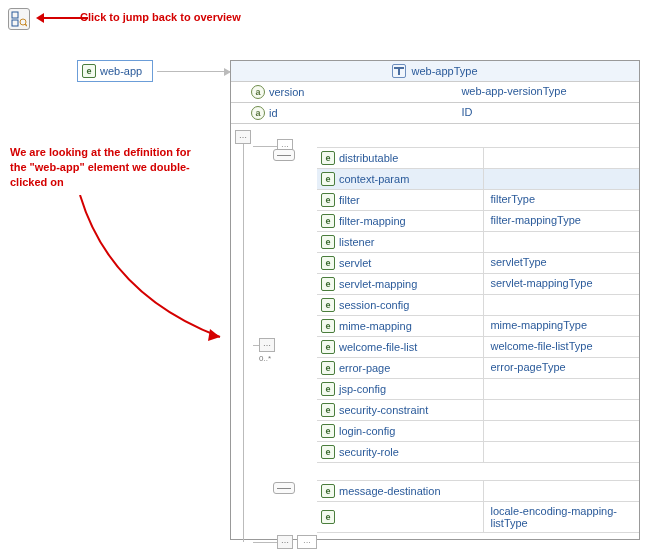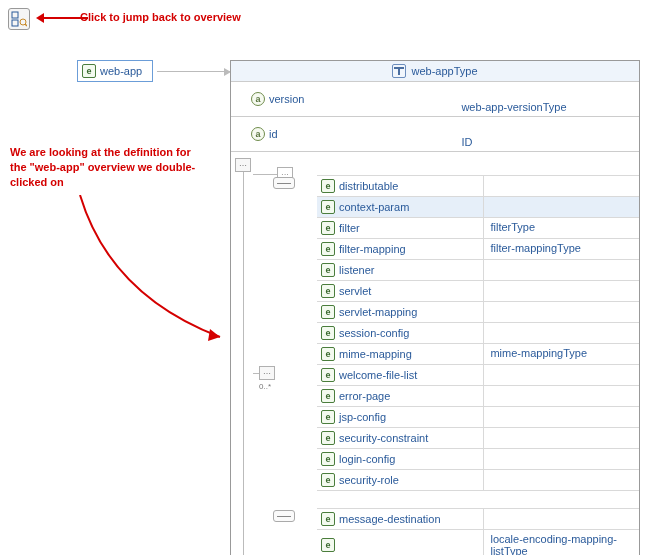--- a/index.html
+++ b/index.html
@@ -133,21 +133,20 @@
     width: 55%;
     padding: 3px 6px 3px 20px;
     display: flex;
     align-items: center;
     gap: 4px;
   }
   .attr-row .cell-right {
     width: 45%;
     padding: 3px 6px;
     color: #2a5a9a;
-    margin-top: 16px;
   }
   .body-area {
     position: relative;
     padding: 10px 0 6px 0;
   }
   .body-left-gutter {
     position: absolute;
     left: 4px;
     top: 6px;
     bottom: 6px;
@@ -272,21 +271,21 @@
   <svg viewBox="0 0 16 16">
     <rect x="1" y="1" width="6" height="6" fill="none" stroke="#2a5a9a" stroke-width="1"></rect>
     <rect x="1" y="9" width="6" height="6" fill="none" stroke="#2a5a9a" stroke-width="1"></rect>
     <circle cx="12" cy="11" r="3" fill="none" stroke="#c88a2a" stroke-width="1"></circle>
     <line x1="14" y1="13" x2="16" y2="15" stroke="#c88a2a" stroke-width="1.4"></line>
   </svg>
 </div>
 <div class="arrow-top"></div>
 <div class="ann-top">Click to jump back to overview</div>
 
-<div class="ann-left">We are looking at the definition for the "web-app" overview we double-clicked on</div>
+<div class="ann-left">We are looking at the definition for the "web-app" element we double-clicked on</div>
 <svg class="arrow-diag" viewBox="0 0 180 150">
   <path d="M 30 0 Q 60 100 170 142" fill="none" stroke="#d40000" stroke-width="2"></path>
   <polygon points="170,142 160,134 158,146" fill="#d40000"></polygon>
 </svg>
 
 <div class="webapp-box">
   <span class="ico ico-e">e</span>
   <span class="blue-text">web-app</span>
 </div>
 <div class="connector"></div>
@@ -376,51 +375,55 @@
                 <span class="ico ico-e">e</span>
                 <span class="blue-text">listener</span>
               </div>
               <div class="c2"></div>
             </div>
             <div class="row">
               <div class="c1">
                 <span class="ico ico-e">e</span>
                 <span class="blue-text">servlet</span>
               </div>
+              <div class="c2">servletType</div>
             </div>
             <div class="row">
               <div class="c1">
                 <span class="ico ico-e">e</span>
                 <span class="blue-text">servlet-mapping</span>
               </div>
+              <div class="c2">servlet-mappingType</div>
             </div>
             <div class="row">
               <div class="c1">
                 <span class="ico ico-e">e</span>
                 <span class="blue-text">session-config</span>
               </div>
             </div>
             <div class="row">
               <div class="c1">
                 <span class="ico ico-e">e</span>
                 <span class="blue-text">mime-mapping</span>
               </div>
               <div class="c2">mime-mappingType</div>
             </div>
             <div class="row">
               <div class="c1">
                 <span class="ico ico-e">e</span>
                 <span class="blue-text">welcome-file-list</span>
               </div>
+              <div class="c2">welcome-file-listType</div>
             </div>
             <div class="row">
               <div class="c1">
                 <span class="ico ico-e">e</span>
                 <span class="blue-text">error-page</span>
               </div>
+              <div class="c2">error-pageType</div>
             </div>
             <div class="row">
               <div class="c1">
                 <span class="ico ico-e">e</span>
                 <span class="blue-text">jsp-config</span>
               </div>
               <div class="c2"></div>
             </div>
             <div class="row">
               <div class="c1">

